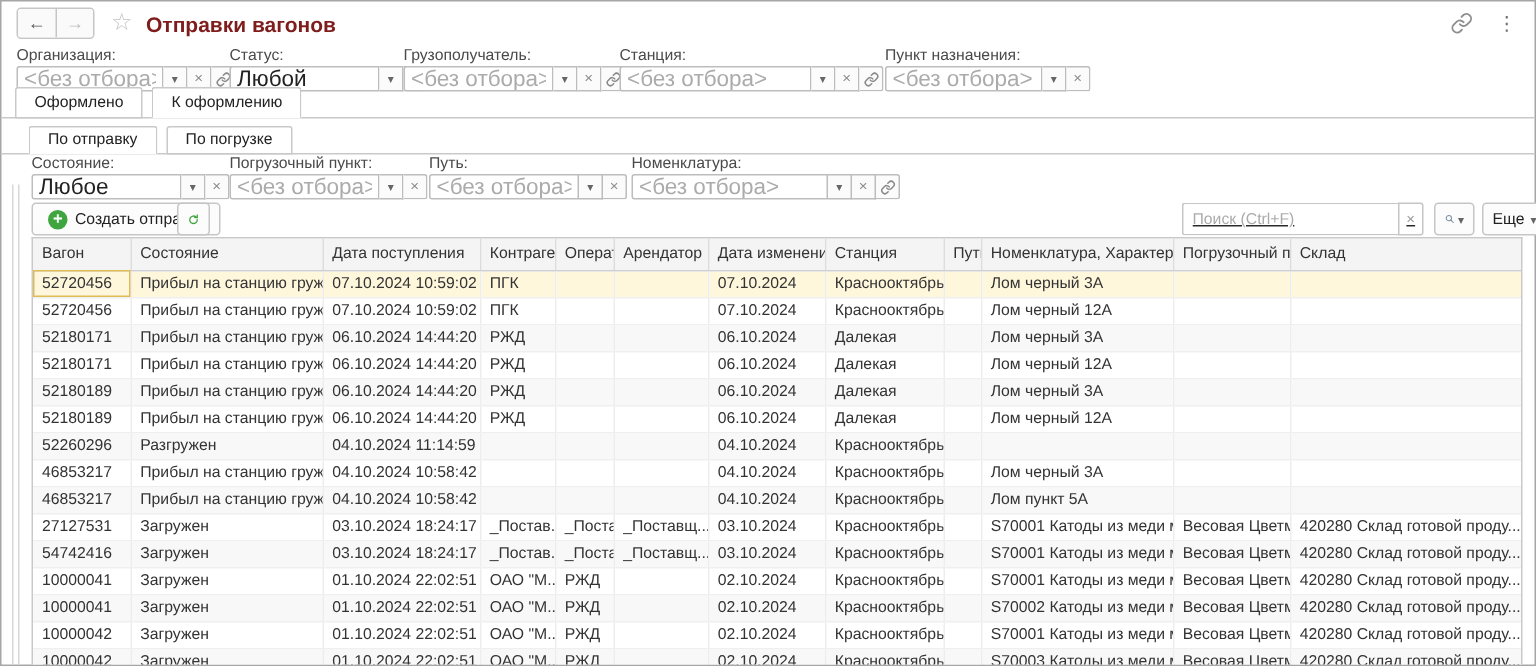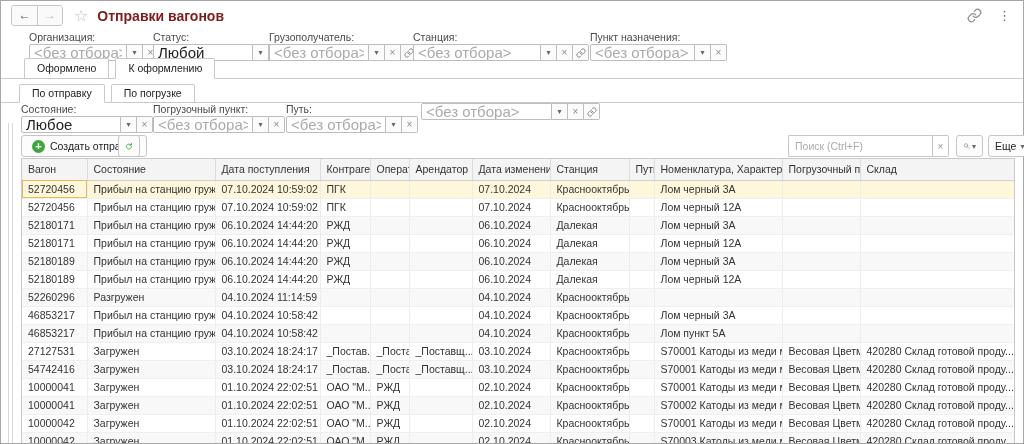--- a/index.html
+++ b/index.html
@@ -29,42 +29,42 @@
           padding:0 4px;font:inherit;font-size:15px;color:#222;outline:none;}
   .finput::placeholder{color:#ABABAB;}
   .fbtn{width:16px;height:17px;box-sizing:border-box;border:1px solid #BDBDBD;border-left:none;background:#FBFBFB;
         color:#777;padding:0;font-size:9px;line-height:14px;cursor:pointer;display:flex;align-items:center;justify-content:center;}
   .fbtn:last-child{border-radius:0 2px 2px 0;}
   .caret{font-size:8px;color:#666;}
   .xg{font-size:10px;color:#8C8C8C;line-height:10px;}
 
   
   .tabs{position:absolute;left:0;right:0;border-bottom:1px solid #C9C9C9;box-sizing:border-box;}
-  #tabs-main{top:57px;height:21px;padding-left:23px;}
+  #tabs-main{top:57px;height:21px;padding-left:9px;}
   #tabs-sub{top:83px;height:19px;padding-left:18px;}
   .tab{display:inline-block;box-sizing:border-box;border:1px solid #C9C9C9;border-radius:2px 2px 0 0;
        background:#FFFFFF;padding:3px 12px 3px;margin-right:3px;margin-bottom:-1px;position:relative;
        font-size:10.5px;color:#222;cursor:pointer;}
   #tabs-main .tab{height:21px;}
   #tabs-sub .tab{height:19px;padding-top:2px;}
   .tab.active{border-bottom-color:#FFFFFF;z-index:2;}
 
   
   .vline{position:absolute;top:122px;bottom:0;width:0;border-left:1px solid #D8D8D8;}
   .v1{left:7px;} .v2{left:11px;}
 
   
   .cmdbar{position:absolute;left:0;right:0;top:133px;height:24px;}
   .btn{box-sizing:border-box;border:1px solid #C6C6C6;border-radius:3px;background:#FCFCFC;font:inherit;
        font-size:10.5px;color:#222;cursor:pointer;display:flex;align-items:center;justify-content:center;}
   .btn-create{position:absolute;left:20px;top:1px;height:22px;padding:0 10px;gap:5px;}
   .plus-icon{display:inline-block;width:13px;height:13px;border-radius:50%;background:#3FA63F;color:#fff;
              font-size:11px;line-height:13px;text-align:center;font-weight:bold;}
   .btn-refresh{position:absolute;left:117px;top:1px;width:22px;height:22px;}
-  .search-box{position:absolute;left:787px;top:1px;display:flex;height:22px;}
+  .search-box{position:absolute;left:787px;top:1px;display:flex;height:22px;text-decoration:underline;}
   .search-input{width:144px;height:22px;box-sizing:border-box;border:1px solid #C6C6C6;border-right:none;
                 border-radius:2px 0 0 2px;padding:0 6px;font:inherit;font-size:10.5px;outline:none;}
   .search-input::placeholder{color:#ABABAB;}
   .search-clear{width:17px;height:22px;box-sizing:border-box;border:1px solid #C6C6C6;border-radius:0 2px 2px 0;
                 background:#FFFFFF;color:#999;font-size:10px;padding:0;cursor:pointer;}
   .btn-loupe{position:absolute;left:955px;top:1px;width:27px;height:22px;gap:2px;}
   .btn-more{position:absolute;left:987px;top:1px;height:22px;padding:0 6px;gap:4px;}
 
   
   .grid-wrap{position:absolute;left:20px;top:157px;width:994px;bottom:0;overflow:hidden;
@@ -93,21 +93,21 @@
     <span class="top-icons">
       <svg width="15" height="15" viewBox="0 0 24 24" fill="none" stroke="#8E8E8E" stroke-width="2" stroke-linecap="round">
         <path d="M10 13a5 5 0 0 0 7.54.54l3-3a5 5 0 0 0-7.07-7.07l-1.72 1.71"></path>
         <path d="M14 11a5 5 0 0 0-7.54-.54l-3 3a5 5 0 0 0 7.07 7.07l1.71-1.71"></path>
       </svg>
       <span class="dots">⋮</span>
     </span>
   </div>
 
   <div class="fband" id="filters-top">
-    <div class="fg" style="left:28px">
+    <div class="fg" style="left:10px">
       <div class="flabel">Организация:</div>
       <div class="fctrl">
         <input class="finput" style="width: 98px;" placeholder="&lt;без отбора&gt;">
         <button class="fbtn">
             <span class="caret">▾</span>
           </button>
         <button class="fbtn">
             <span class="xg">×</span>
           </button>
         <button class="fbtn">
@@ -224,20 +224,21 @@
         <input class="finput" style="width: 100px;" placeholder="&lt;без отбора&gt;">
         <button class="fbtn">
             <span class="caret">▾</span>
           </button>
         <button class="fbtn">
             <span class="xg">×</span>
           </button>
       </div>
     </div>
     <div class="fg" style="left:420px">
+      <div class="flabel">Номенклатура:</div>
       <div class="fctrl">
         <input class="finput" style="width: 131px;" placeholder="&lt;без отбора&gt;">
         <button class="fbtn">
             <span class="caret">▾</span>
           </button>
         <button class="fbtn">
             <span class="xg">×</span>
           </button>
         <button class="fbtn">
             <svg width="10" height="10" viewBox="0 0 24 24" fill="none" stroke="#888" stroke-width="2.4" stroke-linecap="round">

